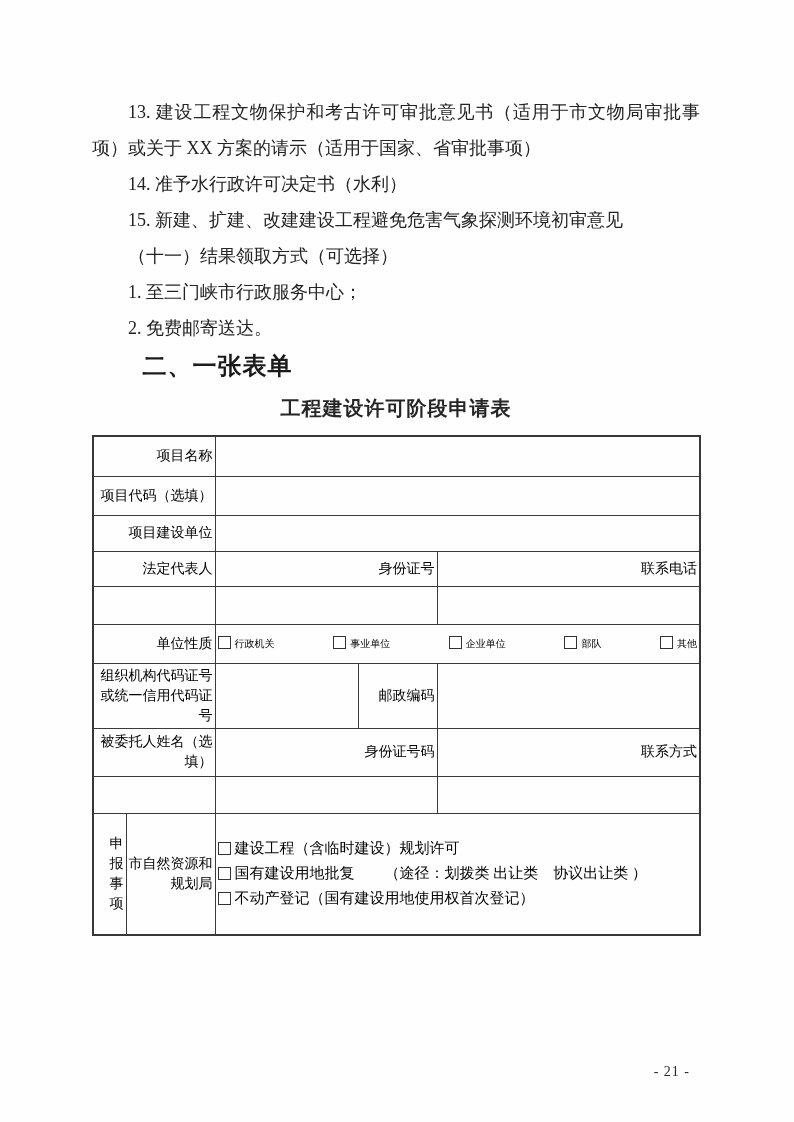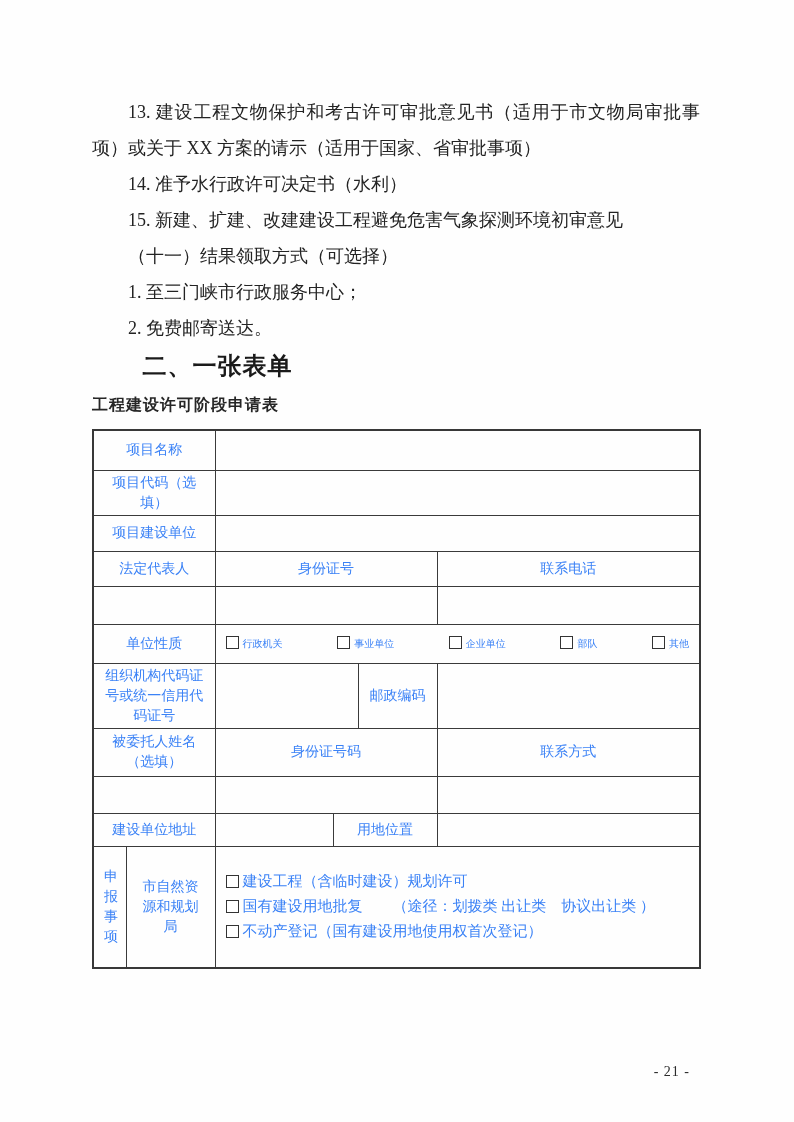--- a/index.html
+++ b/index.html
@@ -29,41 +29,42 @@
   .section-heading {
     font-family: "Liberation Sans", "DejaVu Sans", sans-serif;
     font-weight: bold;
     font-size: 24px;
     line-height: 40px;
     text-indent: 2.1em;
     letter-spacing: 1px;
     color: #1a1a1a;
   }
   .table-title {
-    font-size: 16px;
+    font-size: 20px;
     font-weight: 600;
+    text-align: center;
     margin: 9px 0 13px 0;
     letter-spacing: 1px;
     color: #262626;
   }
   table.form-table {
     border-collapse: collapse;
     table-layout: fixed;
     width: 607px;
     margin-left: 0px;
     border: 2px solid #383838;
   }
   table.form-table td {
     border: 1.6px solid #3a3a3a;
     font-size: 14px;
     vertical-align: middle;
-    text-align: center;
-    padding: 2px 10px;
+    text-align: right;
+    padding: 2px 2px;
     line-height: 20px;
-    color: #3b82f6;
+    color: #000000;
   }
   tr.r-name    { height: 40px; }
   tr.r-code    { height: 39px; }
   tr.r-unit    { height: 36px; }
   tr.r-legal   { height: 35px; }
   tr.r-blank1  { height: 38px; }
   tr.r-nature  { height: 39px; }
   tr.r-org     { height: 57px; }
   tr.r-trustee { height: 48px; }
   tr.r-blank2  { height: 37px; }
@@ -189,26 +190,20 @@
         <td colspan="3">身份证号码</td>
         <td>联系方式</td>
       </tr>
 
       <tr class="r-blank2">
         <td colspan="2"></td>
         <td colspan="3"></td>
         <td></td>
       </tr>
 
-      <tr class="r-addr">
-        <td colspan="2">建设单位地址</td>
-        <td></td>
-        <td colspan="2">用地位置</td>
-        <td></td>
-      </tr>
 
       <tr class="r-declare">
         <td class="vert-lbl">申报事项</td>
         <td>市自然资源和规划局</td>
         <td colspan="4" class="declare-cell">
           <div class="declare-item">
                 <span class="cb"></span>
                 <span>建设工程（含临时建设）规划许可</span>
               </div>
           <div class="declare-item">

